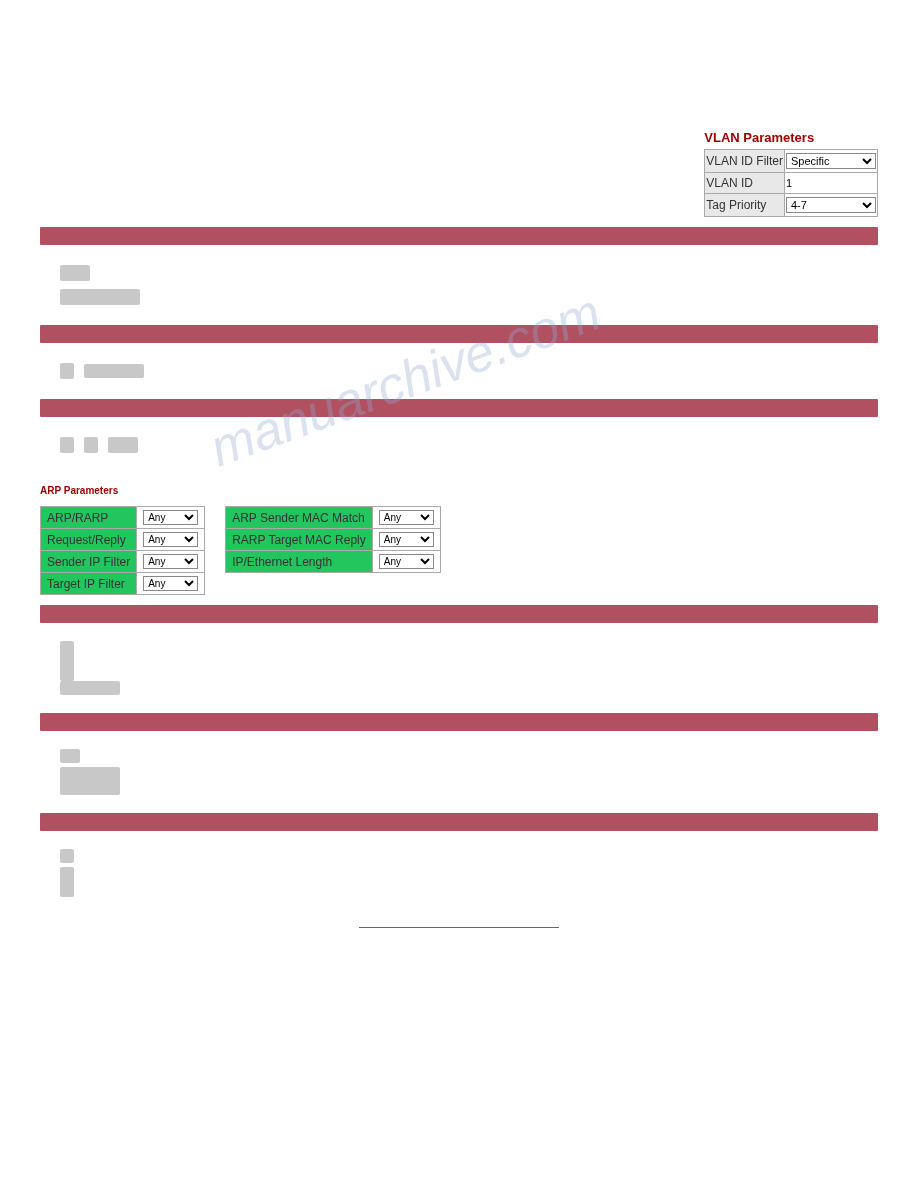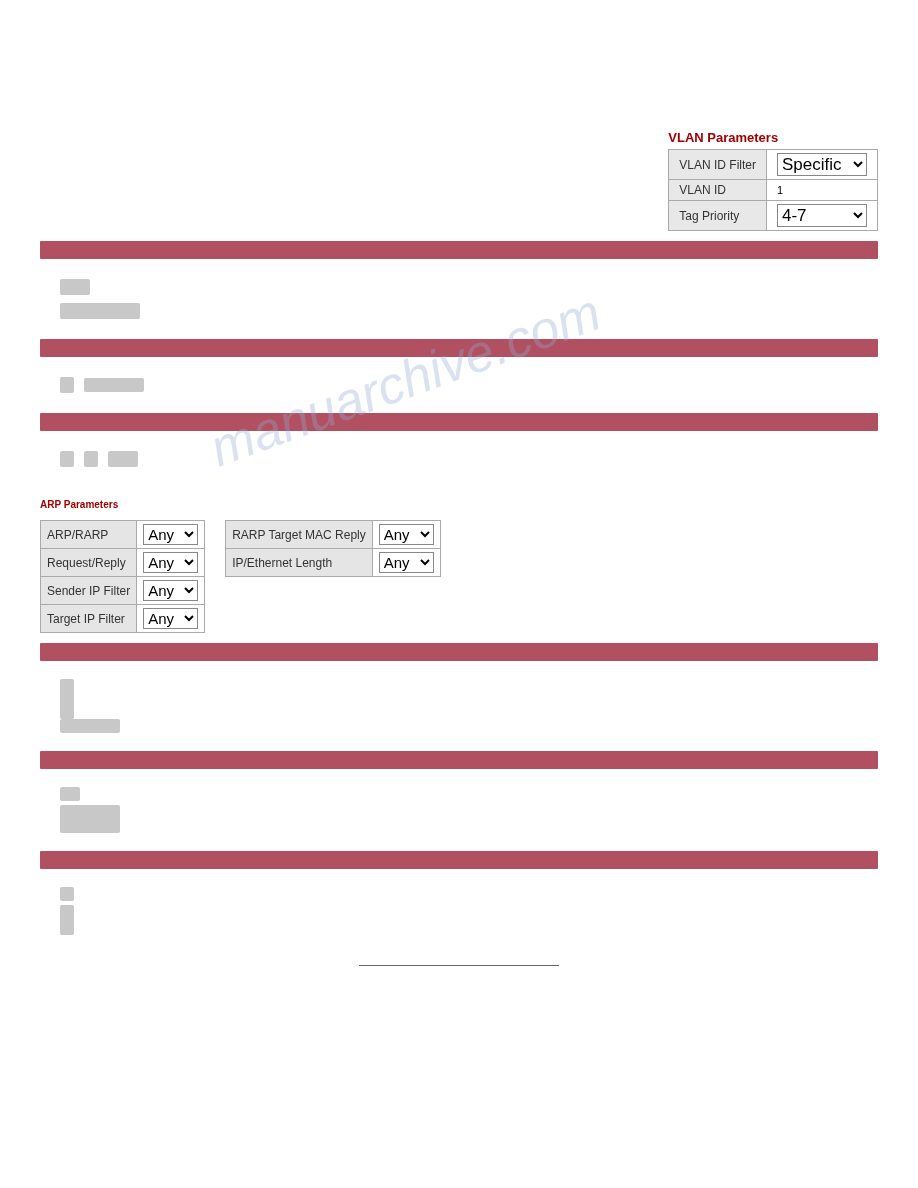--- a/index.html
+++ b/index.html
@@ -48,36 +48,36 @@
       margin-bottom: 4px;
     }
 
     .vlan-table {
       border-collapse: collapse;
       font-size: 12px;
     }
 
     .vlan-table td {
       border: 1px solid #aaa;
-      padding: 3px 10px;
+      padding: 3px 1px;
     }
 
     .vlan-table td:first-child {
       background: #e8e8e8;
       font-weight: normal;
       white-space: nowrap;
     }
 
     .vlan-table td:last-child {
       background: #fff;
       min-width: 90px;
     }
 
     .vlan-table select {
-      font-size: 17px;
+      font-size: 11px;
       border: 1px solid #888;
       background: #fff;
       width: 90px;
     }
 
     
     .section-bar {
       background: #b05060;
       height: 18px;
       width: 100%;
@@ -144,31 +144,31 @@
       border-collapse: collapse;
       font-size: 12px;
     }
 
     .arp-table td {
       border: 1px solid #aaa;
       padding: 3px 6px;
     }
 
     .arp-table td:first-child {
-      background: #e5e5e5;
+      background: #22c55e;
       white-space: nowrap;
     }
 
     .arp-table td:last-child {
       background: #fff;
       min-width: 60px;
     }
 
     .arp-table select {
-      font-size: 15px;
+      font-size: 10px;
       border: 1px solid #888;
       background: #fff;
       width: 55px;
     }
 
     .bottom-placeholder-area {
       padding: 10px 20px;
       display: flex;
       flex-direction: column;
       gap: 6px;
@@ -310,20 +310,29 @@
                 <option>Specific</option>
               </select>
             </td>
           </tr>
         </tbody>
       </table>
 
       <table class="arp-table">
         <tbody>
           <tr>
+            <td>ARP Sender MAC Match</td>
+            <td>
+              <select>
+                <option selected="">Any</option>
+                <option>Match</option>
+              </select>
+            </td>
+          </tr>
+          <tr>
             <td>RARP Target MAC Reply</td>
             <td>
               <select>
                 <option selected="">Any</option>
                 <option>Match</option>
               </select>
             </td>
           </tr>
           <tr>
             <td>IP/Ethernet Length</td>

